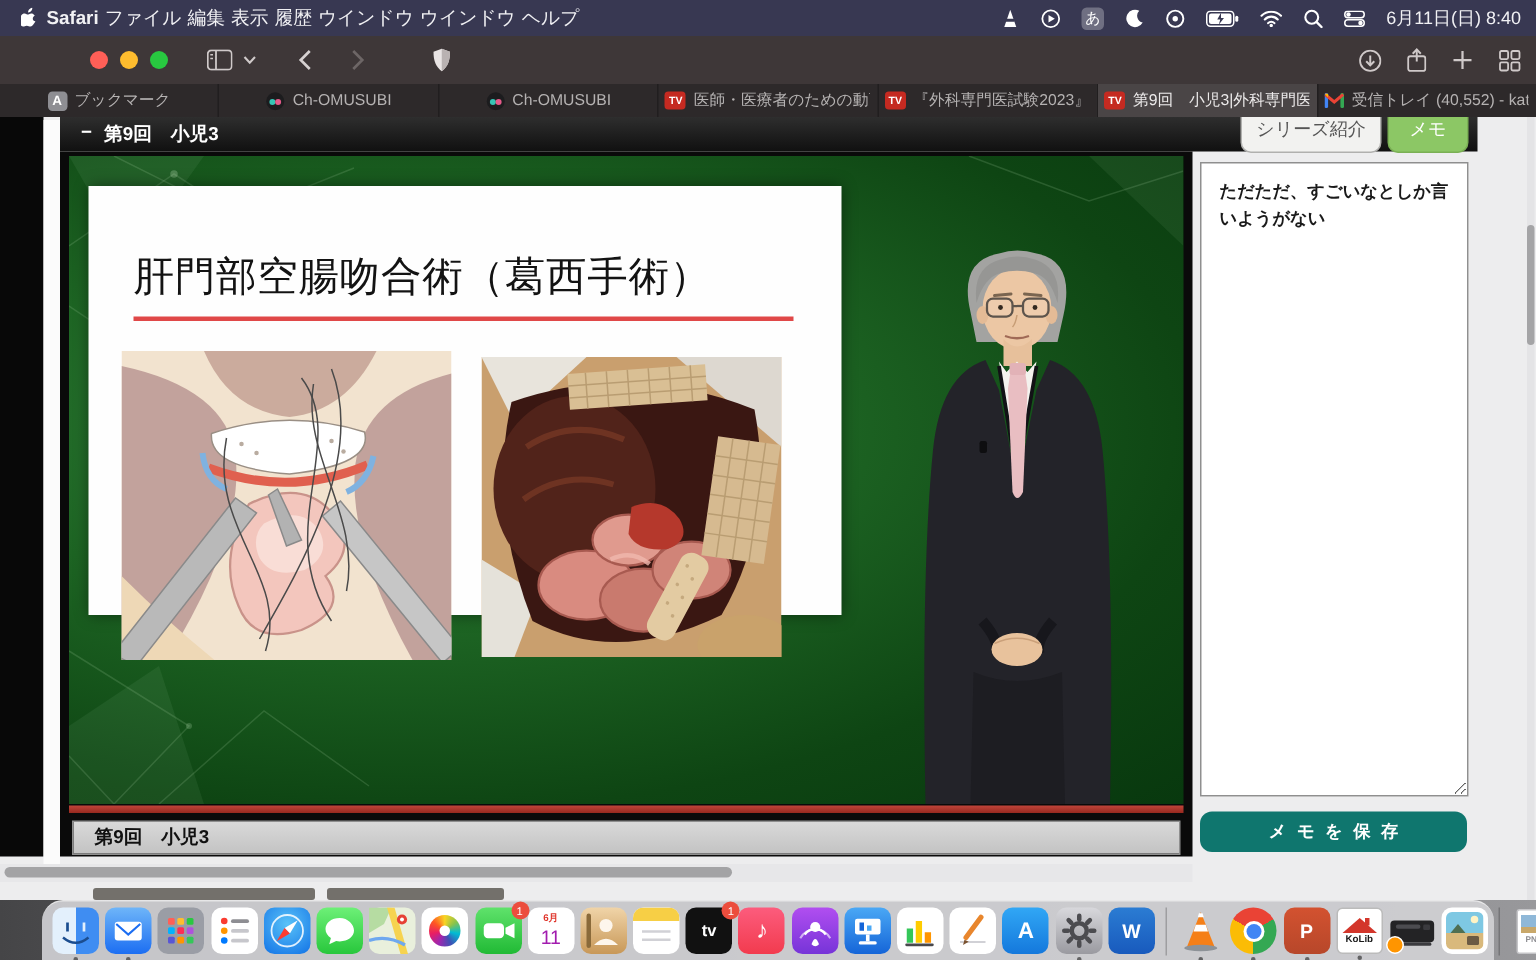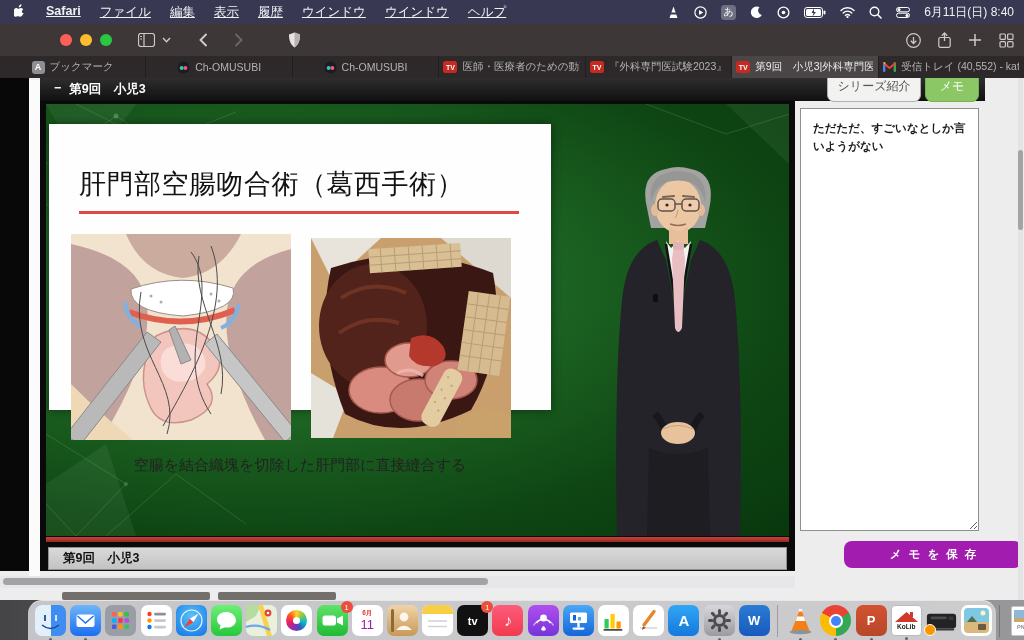--- a/index.html
+++ b/index.html
@@ -1,21 +1,21 @@
 <!DOCTYPE html>
 <html><head>
 <meta charset="utf-8">
 <style>
   html,body{margin:0;padding:0;background:#222;}
   #screen{position:relative;width:1024px;height:640px;overflow:hidden;
     font-family:"Liberation Sans","DejaVu Sans",sans-serif;background:#ededee;}
   
   #menubar{position:absolute;left:0;top:0;width:1024px;height:24px;background:#383852;
     display:flex;align-items:center;color:#f1f1f4;font-size:12.5px;}
-  #menubar .mitems{display:flex;gap:19px;align-items:flex-start;margin-left:14px;text-decoration:underline;}
+  #menubar .mitems{display:flex;gap:4px;align-items:center;margin-left:14px;}
   #menubar .mitems .app{font-weight:bold;}
   #mright{margin-left:auto;display:flex;align-items:center;gap:14px;margin-right:10px;font-size:12px;}
   #mright svg{display:block;}
   .inputsrc{width:15px;height:15px;background:rgba(255,255,255,.28);border-radius:3.5px;
     display:flex;align-items:center;justify-content:center;font-size:10px;color:#fff;}
   
   #toolbar{position:absolute;left:0;top:24px;width:1024px;height:32px;background:#3e3738;
     display:flex;align-items:center;}
   .tl{width:12px;height:12px;border-radius:50%;margin-right:8px;}
   .tbicon{color:#cfc9c9;display:flex;align-items:center;}
@@ -45,34 +45,34 @@
   #memobtn{right:6px;top:-8px;width:52px;background:#8cc765;border:1px solid #7ab054;color:#fff;}
   #player{position:absolute;left:40px;top:23px;width:755px;height:470px;background:#0a0a0a;}
   #video{position:absolute;left:6px;top:3px;width:743px;height:432px;overflow:hidden;
     background:radial-gradient(ellipse at 30% 42%,#31803a 0%,#1d6423 38%,#0e4513 72%,#08380e 100%);}
   #redbar{position:absolute;left:6px;top:436px;width:743px;height:5px;
     background:linear-gradient(#c0443a,#97291f);}
   #pfoot{position:absolute;left:8px;top:446px;width:739px;height:23px;
     background:linear-gradient(#d9d9d9,#c3c3c3);border:1px solid #8f8f8f;box-sizing:border-box;
     color:#111;font-size:12.5px;font-weight:bold;display:flex;align-items:center;padding-left:14px;}
   
-  #slide{position:absolute;left:3px;top:20px;width:502px;height:286px;background:#fefefe;box-shadow:0 0 10px rgba(0,0,0,.45);font-family:Liberation Mono, monospace;}
+  #slide{position:absolute;left:13px;top:20px;width:502px;height:286px;background:#fefefe;box-shadow:0 0 10px rgba(0,0,0,.45);font-family:Liberation Mono, monospace;}
   #slidetitle{position:absolute;left:30px;top:42px;width:445px;font-size:27px;color:#131313;letter-spacing:.5px;}
   #underline{position:absolute;left:30px;top:87px;width:440px;height:2.5px;background:#e04848;}
   #fig1{position:absolute;left:22px;top:110px;width:220px;height:206px;}
   #fig2{position:absolute;left:262px;top:114px;width:200px;height:200px;}
   #caption{position:absolute;left:0;top:332px;width:100%;text-align:center;font-size:15px;color:#222;}
   #presenter{position:absolute;left:565px;top:62px;width:135px;height:370px;}
   
   #memoarea{position:absolute;left:800px;top:30px;width:179px;height:423px;box-sizing:border-box;
     background:#fff;border:1px solid #8f8f8f;resize:both;overflow:auto;
     padding:10px 12px;font-family:inherit;font-size:11.5px;font-weight:600;line-height:1.6;color:#1a1a1a;}
   #savebtn{position:absolute;left:800px;top:463px;width:178px;height:27px;border-radius:8px;
-    background:#a21caf;color:#fff;font-size:11.5px;font-weight:bold;letter-spacing:7px;text-indent:7px;
-    display:flex;align-items:center;justify-content:center;border:none;margin-left:44px;}
+    background:#0f766e;color:#fff;font-size:11.5px;font-weight:bold;letter-spacing:7px;text-indent:7px;
+    display:flex;align-items:center;justify-content:center;border:none;}
   #vtrack{position:absolute;left:1018px;top:0;width:5px;height:522px;background:#e4e4e6;}
   #vthumb{position:absolute;left:1018px;top:72px;width:5px;height:80px;background:#a4a4a6;border-radius:3px;}
   #htrack{position:absolute;left:0;top:498px;width:795px;height:12px;background:#e7e7e9;}
   #hthumb{position:absolute;left:3px;top:500px;width:485px;height:7px;background:#a3a3a5;border-radius:4px;}
   .frag{position:absolute;top:514px;height:8px;background:#4a463f;opacity:.75;border-radius:2px;}
   
   #desk{position:absolute;left:0;top:600px;width:1024px;height:40px;
     background:linear-gradient(90deg,#454547,#7c7c7f 50%,#98989b);}
   #dock{position:absolute;left:28px;top:600px;width:968px;height:40px;
     background:rgba(208,208,212,.92);border-radius:14px 14px 0 0;
@@ -394,21 +394,20 @@
                   <circle cx="131" cy="144" r="1.2"></circle>
                   <circle cx="124" cy="152" r="1.2"></circle>
                   <circle cx="131" cy="158" r="1.2"></circle>
                   <circle cx="124" cy="166" r="1.2"></circle>
                   <circle cx="131" cy="172" r="1.2"></circle>
                 </g>
               </g>
             <ellipse cx="176" cy="192" rx="32" ry="20" fill="#c9a26b"></ellipse>
           </svg>
 
-          <div id="caption">空腸を結合織塊を切除した肝門部に直接縫合する</div>
         </div>
 
         <svg id="presenter" viewBox="0 0 135 370">
           <path d="M36,42 Q28,8 55,3 Q67,-1 80,3 Q106,8 98,44 L94,62 L40,62 Z" fill="#a3a3a1"></path>
           <ellipse cx="67" cy="40" rx="23" ry="27" fill="#ecc7a4"></ellipse>
           <ellipse cx="44" cy="44" rx="4" ry="6" fill="#e4bb96"></ellipse>
           <ellipse cx="90" cy="44" rx="4" ry="6" fill="#e4bb96"></ellipse>
           <path d="M40,36 Q37,12 56,7 Q67,3 79,7 Q97,13 94,36 Q89,18 78,16 Q67,13 56,16 Q45,19 40,36 Z" fill="#969694"></path>
           <path d="M52,31 L63,30" stroke="#7a6550" stroke-width="2" stroke-linecap="round"></path>
           <path d="M72,30 L83,31" stroke="#7a6550" stroke-width="2" stroke-linecap="round"></path>

